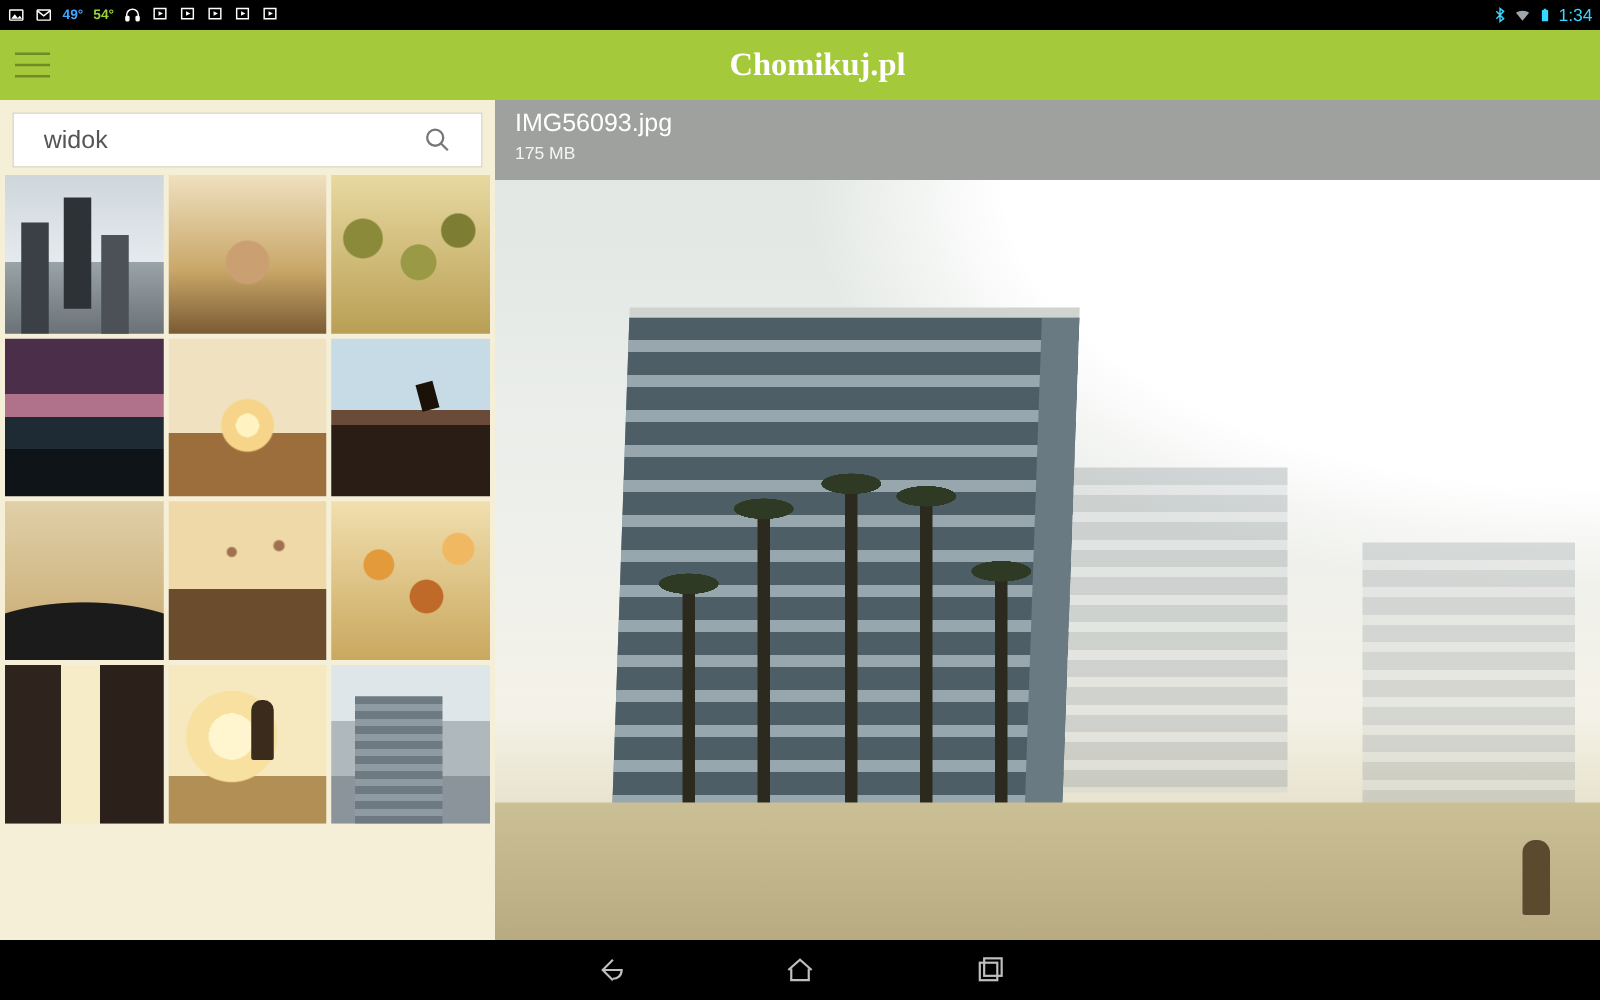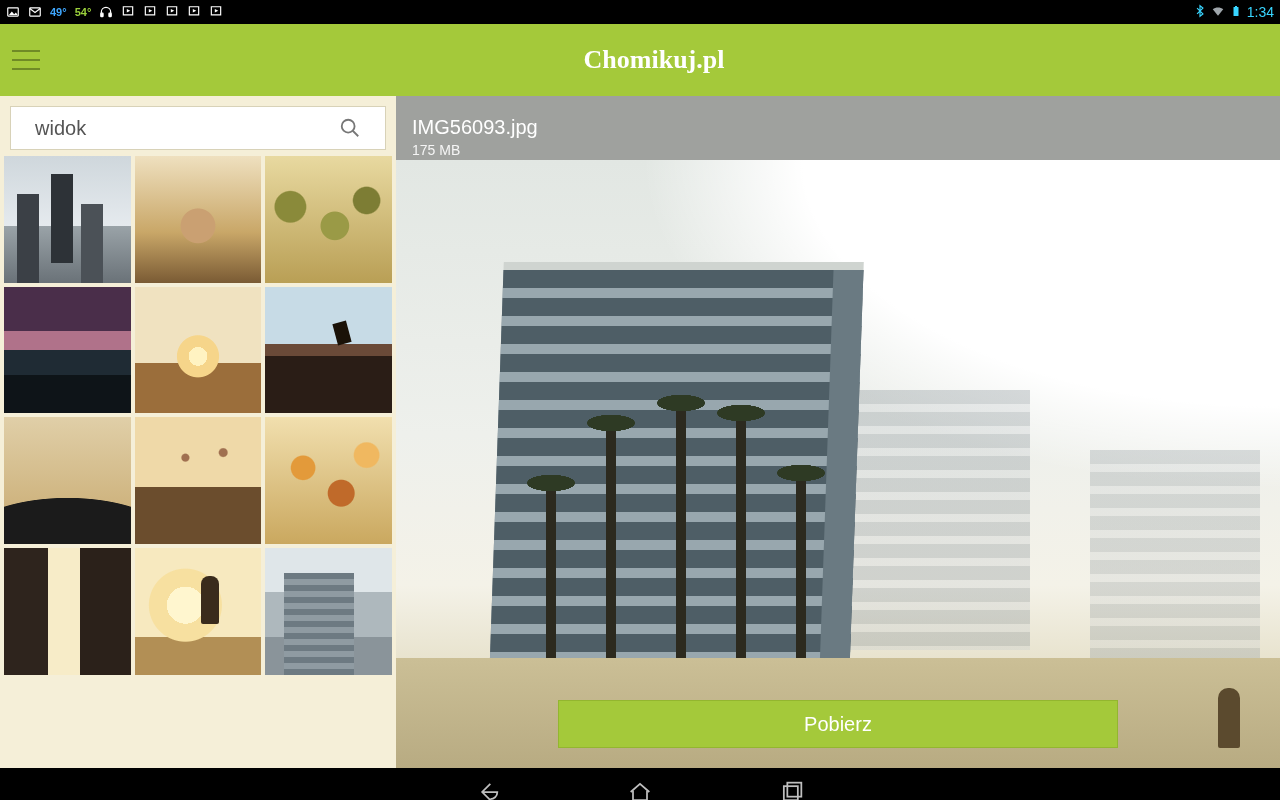--- a/index.html
+++ b/index.html
@@ -2,28 +2,28 @@
 <html><head>
 <meta charset="utf-8">
 <style>
   * { margin: 0; padding: 0; box-sizing: border-box; }
   html, body { width: 1280px; height: 800px; overflow: hidden; font-family: Arial, Helvetica, sans-serif; background: #000; }
   .statusbar {
     height: 24px; background: #000; color: #fff; display: flex; align-items: center;
     padding: 0 6px; font-size: 11px;
   }
   .statusbar .left { display: flex; gap: 8px; align-items: center; }
-  .statusbar .right { margin-left: auto; display: flex; gap: 4px; align-items: flex-start; }
+  .statusbar .right { margin-left: auto; display: flex; gap: 4px; align-items: center; }
   .statusbar .icon { width: 14px; height: 14px; display: inline-flex; align-items: center; justify-content: center; }
   .temp1 { color: #3fa7ff; font-weight: bold; font-size: 11px; }
   .temp2 { color: #9bd13c; font-weight: bold; font-size: 11px; }
   .clock { color: #38d5ff; font-size: 14px; }
 
   .appbar {
-    height: 72px; background: #a4c93a; display: flex; align-items: center; padding: 0 12px;
+    height: 56px; background: #a4c93a; display: flex; align-items: center; padding: 0 12px;
   }
   .hamburger { width: 28px; height: 20px; cursor: pointer; display: flex; flex-direction: column; justify-content: space-between; }
   .hamburger span { display: block; height: 2px; background: #6f8a26; width: 100%; }
   .apptitle { margin: 0 auto; color: #fff; font-size: 26px; font-weight: bold; font-family: "Comic Sans MS", "Segoe Script", cursive; }
 
   .content { display: flex; height: calc(800px - 24px - 56px - 48px); }
   .sidebar { width: 396px; background: #f5efd8; display: flex; flex-direction: column; }
   .searchrow { padding: 10px 10px 6px 10px; }
   .searchbox {
     display: flex; align-items: center; background: #fff; border: 1px solid #d8d2b8;
@@ -98,21 +98,21 @@
   }
   .t-silh::after{content:"";position:absolute;left:52%;top:22%;width:18px;height:48px;background:#3a2b1c;border-radius:8px 8px 2px 2px;}
   .t-build { background:
     linear-gradient(#dfe6e9 0 35%, #aeb8bd 35% 70%, #8a949a 70%);
   }
   .t-build::after{content:"";position:absolute;left:15%;top:20%;width:55%;height:80%;
     background:repeating-linear-gradient(#6d7a82 0 6px, #8f9ba2 6px 12px);}
 
   .preview { flex: 1; position: relative; background: #e9ece9; overflow: hidden; }
   .filebar {
-    height: 64px; background: #9fa19e; color: #fff; padding: 20px 16px;
+    height: 64px; background: #9fa19e; color: #fff; padding: 8px 16px;
   }
   .filebar .fname { font-size: 20px; font-weight: 500; }
   .filebar .fsize { font-size: 14px; opacity: .9; margin-top: 3px; }
 
   .photo { position: absolute; left: 0; right: 0; top: 64px; bottom: 0; }
   .sky { position:absolute; inset:0; background:
       radial-gradient(120% 90% at 100% 0%, #ffffff 0 45%, rgba(255,255,255,0) 60%),
       linear-gradient(#e2e7e3, #eef0ec 45%, #f4f2e8 70%, #d6cda8); }
   .building {
     position:absolute; left: 100px; top: 110px; width: 360px; height: 430px;
@@ -274,23 +274,20 @@
       <div class="ghostb1"></div>
       <div class="ghostb2"></div>
       <div class="building"></div>
       <div class="palm p1"></div>
         <div class="palm p2"></div>
         <div class="palm p3"></div>
       <div class="palm p4"></div>
         <div class="palm p5"></div>
       <div class="sand"></div>
     </div>
-    <div class="download">
-      <span>Pobierz</span>
-    </div>
   </div>
 </div>
 
 <div class="navbar">
   <div class="navbtn">
     <svg viewBox="0 0 24 24" width="28" height="28" fill="none" stroke="#bfbfbf" stroke-width="1.5">
         <path d="M14 5l-7 7 7 7M7 12h13c0 4-3 6-6 6"></path>
       </svg>
   </div>
   <div class="navbtn">

